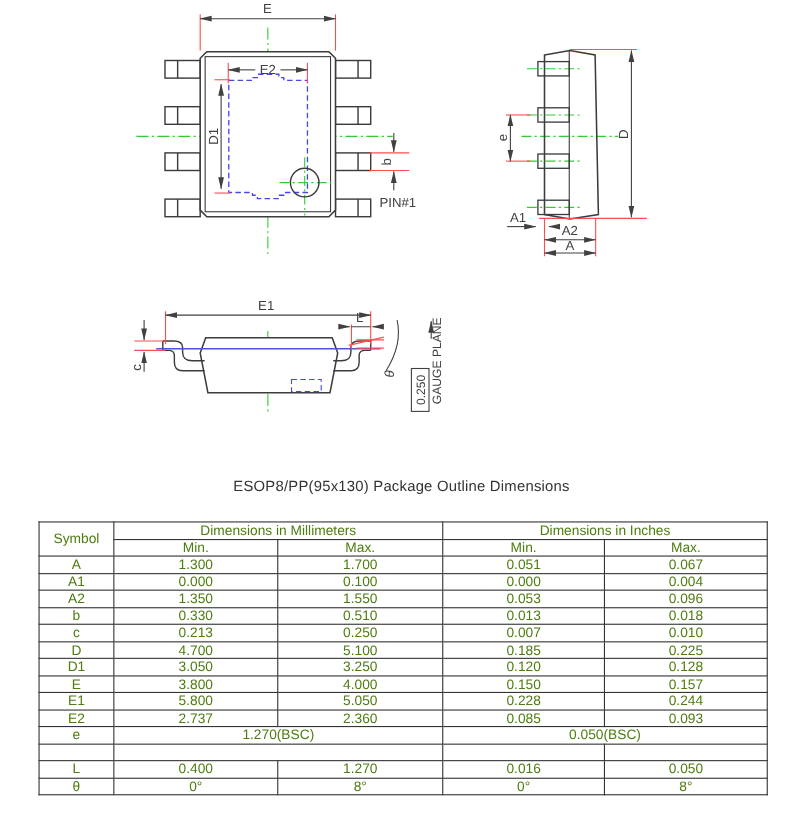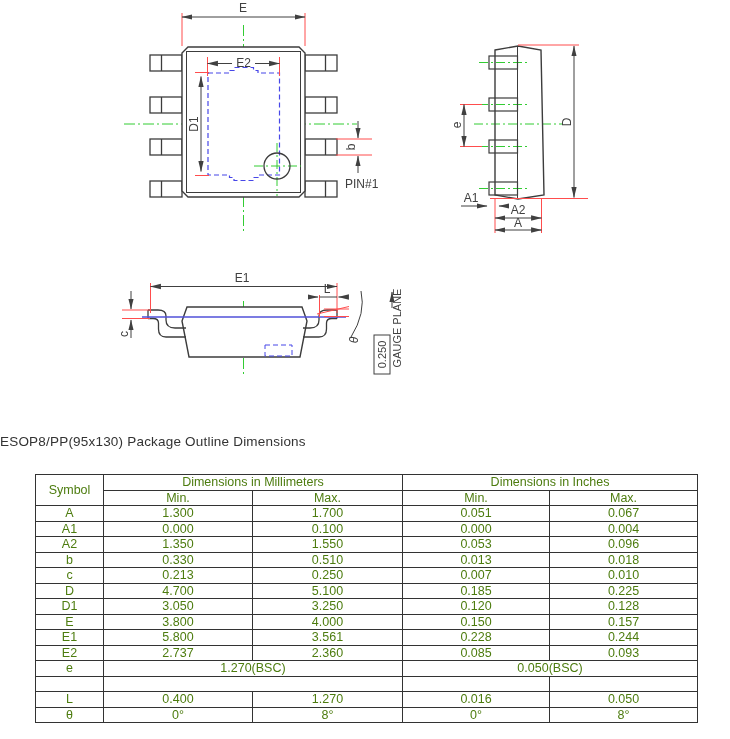--- a/index.html
+++ b/index.html
@@ -1,20 +1,20 @@
 <!DOCTYPE html>
 <html><head>
 <meta charset="utf-8">
 <style>
   html,body{margin:0;padding:0;background:#ffffff;width:730px;height:739px;overflow:hidden;}
   body{font-family:"Liberation Sans", sans-serif;color:#333;position:relative;}
   .drawing{position:absolute;top:0;left:0;}
   .dwg-label{font-family:"Liberation Sans",sans-serif;font-size:12px;fill:#404040;}
   .dwg-label-sm{font-family:"Liberation Sans",sans-serif;font-size:11px;fill:#404040;}
-  .title{position:absolute;top:434px;left:0;width:730px;text-align:left;
+  .title{position:absolute;top:434px;left:0;width:730px;text-align:center;
          font-size:13.5px;color:#333;letter-spacing:0.2px;}
   table.dims{position:absolute;top:474px;left:35px;border-collapse:collapse;
              table-layout:fixed;width:662px;font-size:12.5px;color:#4d7c0f;}
   table.dims td{border:1px solid #333;text-align:center;vertical-align:middle;
                 padding:0;height:14.5px;line-height:14px;overflow:hidden;white-space:nowrap;}
   table.dims tr{height:15.5px;}
 </style>
 </head>
 <body>
 
@@ -281,21 +281,21 @@
     <tr>
       <td>E</td>
       <td>3.800</td>
       <td>4.000</td>
       <td>0.150</td>
       <td>0.157</td>
     </tr>
     <tr>
       <td>E1</td>
       <td>5.800</td>
-      <td>3.561</td>
+      <td>5.050</td>
       <td>0.228</td>
       <td>0.244</td>
     </tr>
     <tr>
       <td>E2</td>
       <td>2.737</td>
       <td>2.360</td>
       <td>0.085</td>
       <td>0.093</td>
     </tr>

